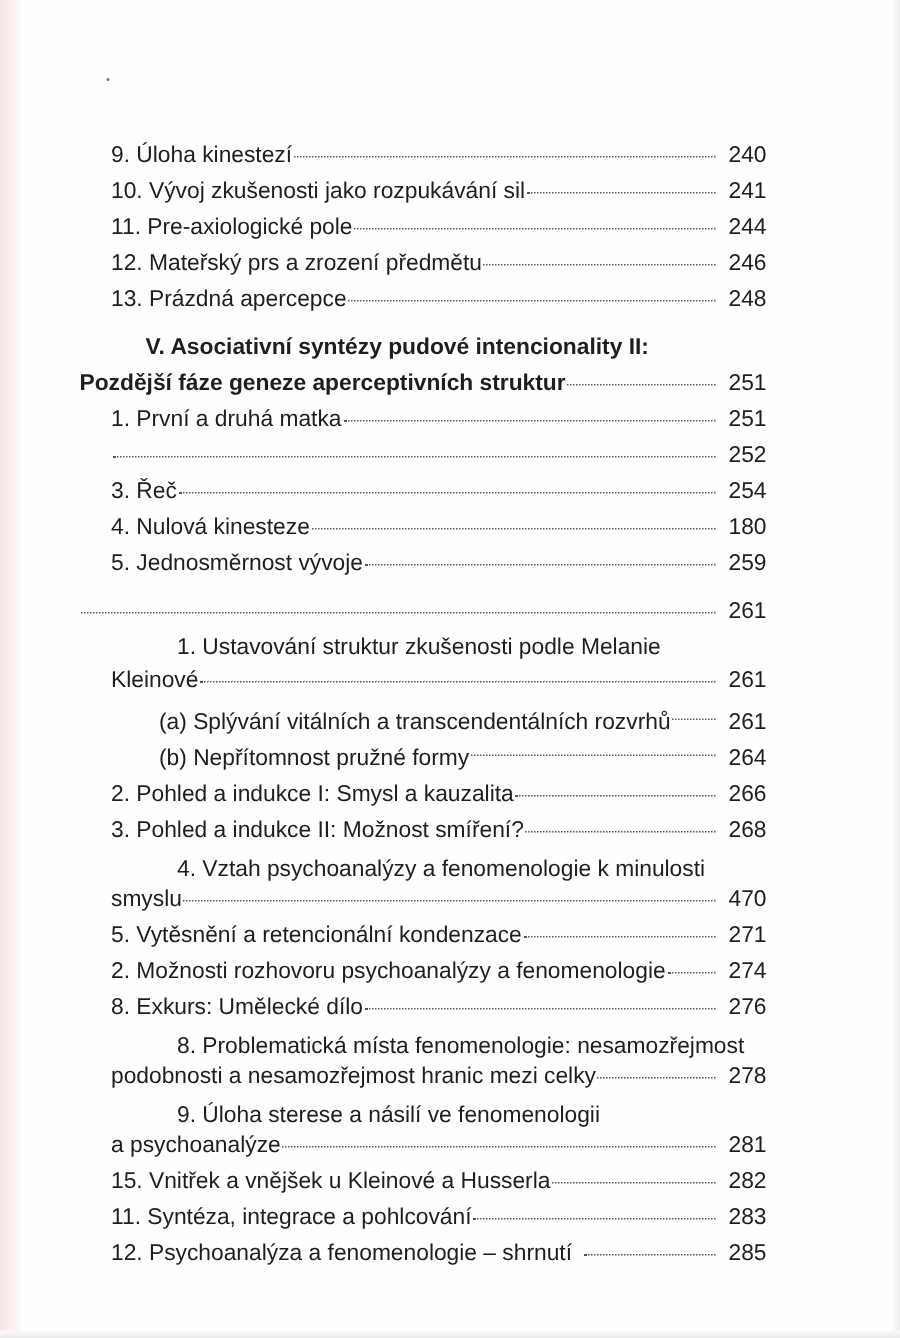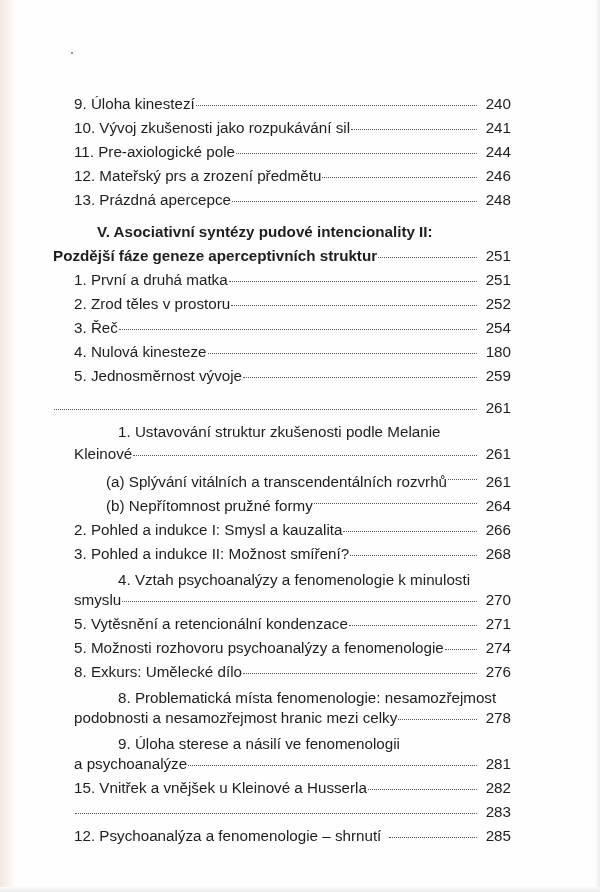--- a/index.html
+++ b/index.html
@@ -151,21 +151,20 @@
   <div class="row" style="top:176px">
     <div class="line lvl1">
         <span class="title">1. První a druhá matka</span>
         <span class="leader"></span>
         <span class="page">251</span>
       </div>
   </div>
 
   <div class="row" style="top:200px">
     <div class="line lvl1">
-        <span class="title">2. Zrod těles v prostoru</span>
         <span class="leader"></span>
         <span class="page">252</span>
       </div>
   </div>
 
   <div class="row" style="top:224px">
     <div class="line lvl1">
         <span class="title">3. Řeč</span>
         <span class="leader"></span>
         <span class="page">254</span>
@@ -234,35 +233,35 @@
         <span class="leader"></span>
         <span class="page">268</span>
       </div>
   </div>
 
   <div class="row" style="top:476px">
     <div class="first-line lvl1" style="top:0">4. Vztah psychoanalýzy a fenomenologie k minulosti</div>
     <div class="line lvl1" style="top:20px">
         <span class="title">smyslu</span>
         <span class="leader"></span>
-        <span class="page">270</span>
+        <span class="page">470</span>
       </div>
   </div>
 
   <div class="row" style="top:520px">
     <div class="line lvl1">
         <span class="title">5. Vytěsnění a retencionální kondenzace</span>
         <span class="leader"></span>
         <span class="page">271</span>
       </div>
   </div>
 
   <div class="row" style="top:544px">
     <div class="line lvl1">
-        <span class="title">5. Možnosti rozhovoru psychoanalýzy a fenomenologie</span>
+        <span class="title">2. Možnosti rozhovoru psychoanalýzy a fenomenologie</span>
         <span class="leader"></span>
         <span class="page">274</span>
       </div>
   </div>
 
   <div class="row" style="top:568px">
     <div class="line lvl1">
         <span class="title">8. Exkurs: Umělecké dílo</span>
         <span class="leader"></span>
         <span class="page">276</span>
@@ -290,20 +289,21 @@
   <div class="row" style="top:684px">
     <div class="line lvl1">
         <span class="title">15. Vnitřek a vnějšek u Kleinové a Husserla</span>
         <span class="leader"></span>
         <span class="page">282</span>
       </div>
   </div>
 
   <div class="row" style="top:708px">
     <div class="line lvl1">
+        <span class="title">11. Syntéza, integrace a pohlcování</span>
         <span class="leader"></span>
         <span class="page">283</span>
       </div>
   </div>
 
   <div class="row" style="top:732px">
     <div class="line lvl1">
         <span class="title">12. Psychoanalýza a fenomenologie – shrnutí</span>
         <span class="leader" style="margin-left:8px"></span>
         <span class="page">285</span>

